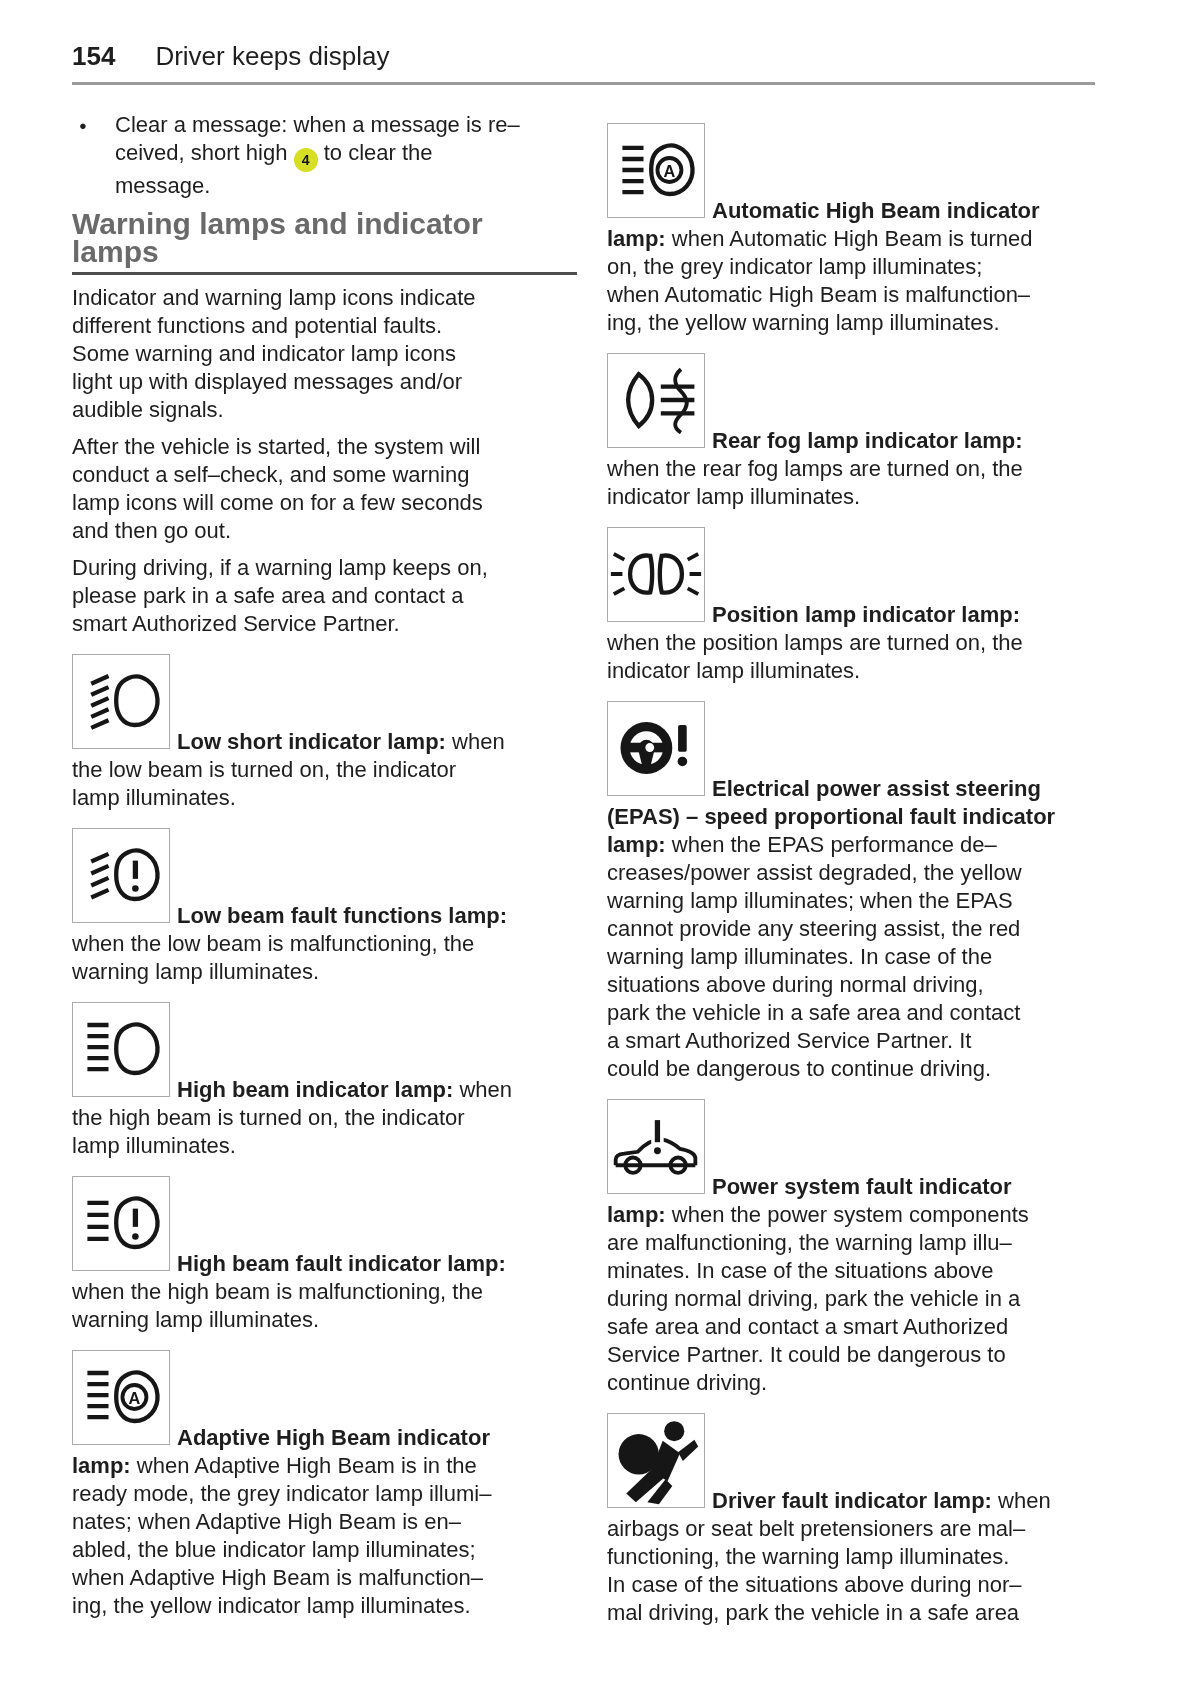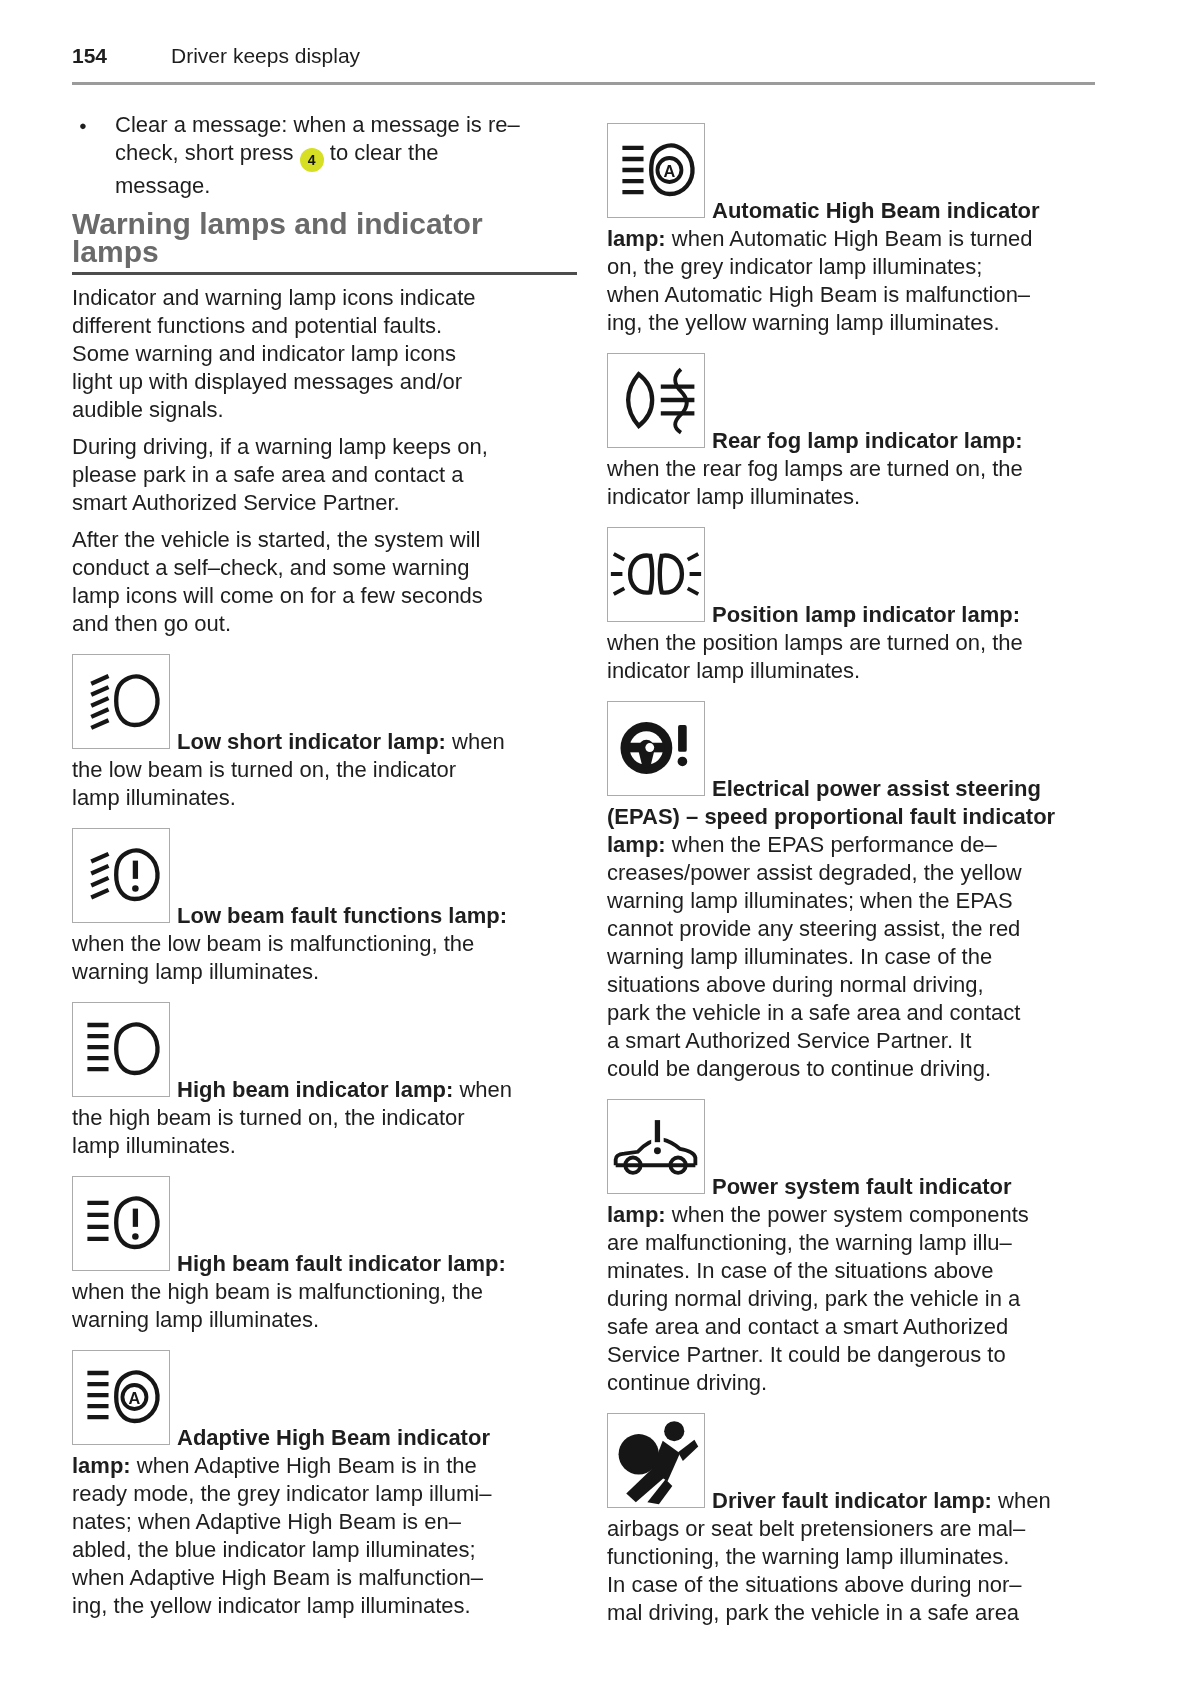--- a/index.html
+++ b/index.html
@@ -3,23 +3,23 @@
 <meta charset="utf-8">
 <style>
   html,body { margin:0; padding:0; }
   body {
     width:1200px; height:1703px; overflow:hidden; background:#ffffff;
     font-family:"Liberation Sans","DejaVu Sans",sans-serif;
     color:#1e1e1e;
   }
   .page { box-sizing:border-box; width:1200px; height:1703px; padding:42px 60px 0 72px; }
 
-  .doc-header { display:flex; align-items:baseline; gap:64px;
+  .doc-header { display:flex; align-items:baseline; gap:40px;
     border-bottom:3px solid #9b9b9b; padding-bottom:12px; width:1023px;
-    font-size:21px; line-height:28px; }
+    font-size:26px; line-height:28px; }
   .page-num { font-weight:bold; }
 
   .columns { display:flex; gap:30px; margin-top:26px; }
   .col { width:505px; font-size:22px; line-height:28px; }
 
   .bullet { position:relative; padding-left:43px; margin:0; white-space:pre-line; }
   .bullet .dot { position:absolute; left:7px; top:1px; font-size:13px; white-space:normal; }
   .badge { display:inline-block; width:24px; height:24px; border-radius:50%;
     background:#d6df23; color:#141414; font-size:14px; font-weight:bold;
     text-align:center; line-height:24px; vertical-align:-5px; white-space:normal; }
@@ -51,37 +51,37 @@
   <div class="doc-header">
     <span class="page-num">154</span>
     <span>Driver keeps display</span>
   </div>
 
   <div class="columns">
 
     <div class="col">
 
       <p class="bullet"><span class="dot">●</span><span>Clear a message: when a message is re–
-check, short press</span> <span class="badge">4</span> <span>to clear the
+ceived, short high</span> <span class="badge">4</span> <span>to clear the
 message.</span></p>
 
       <h2 class="section-heading">Warning lamps and indicator lamps</h2>
 
       <p class="para">Indicator and warning lamp icons indicate
 different functions and potential faults.
 Some warning and indicator lamp icons
 light up with displayed messages and/or
 audible signals.</p>
-      <p class="para">During driving, if a warning lamp keeps on,
-please park in a safe area and contact a
-smart Authorized Service Partner.</p>
       <p class="para">After the vehicle is started, the system will
 conduct a self–check, and some warning
 lamp icons will come on for a few seconds
 and then go out.</p>
+      <p class="para">During driving, if a warning lamp keeps on,
+please park in a safe area and contact a
+smart Authorized Service Partner.</p>
 
       <p class="lamp"><span class="iconbox"><svg viewBox="0 0 100 95">
               <path d="M37,21 L19,29 M37,32.5 L19,40.5 M37,44 L19,52 M37,55.5 L19,63.5 M37,67 L19,75"></path>
               <path d="M58,23 C72,17 87,29 88,45 C89,59 79,72 64,72 C52,72 45,61 45,47 C45,33 49,27 58,23 Z"></path>
             </svg></span><b class="lamp-label">Low short indicator lamp:</b><span> when
 the low beam is turned on, the indicator
 lamp illuminates.</span></p>
 
       <p class="lamp"><span class="iconbox"><svg viewBox="0 0 100 95">
               <path d="M37,25 L19,33 M37,37.5 L19,45.5 M37,50 L19,58 M37,62.5 L19,70.5"></path>

